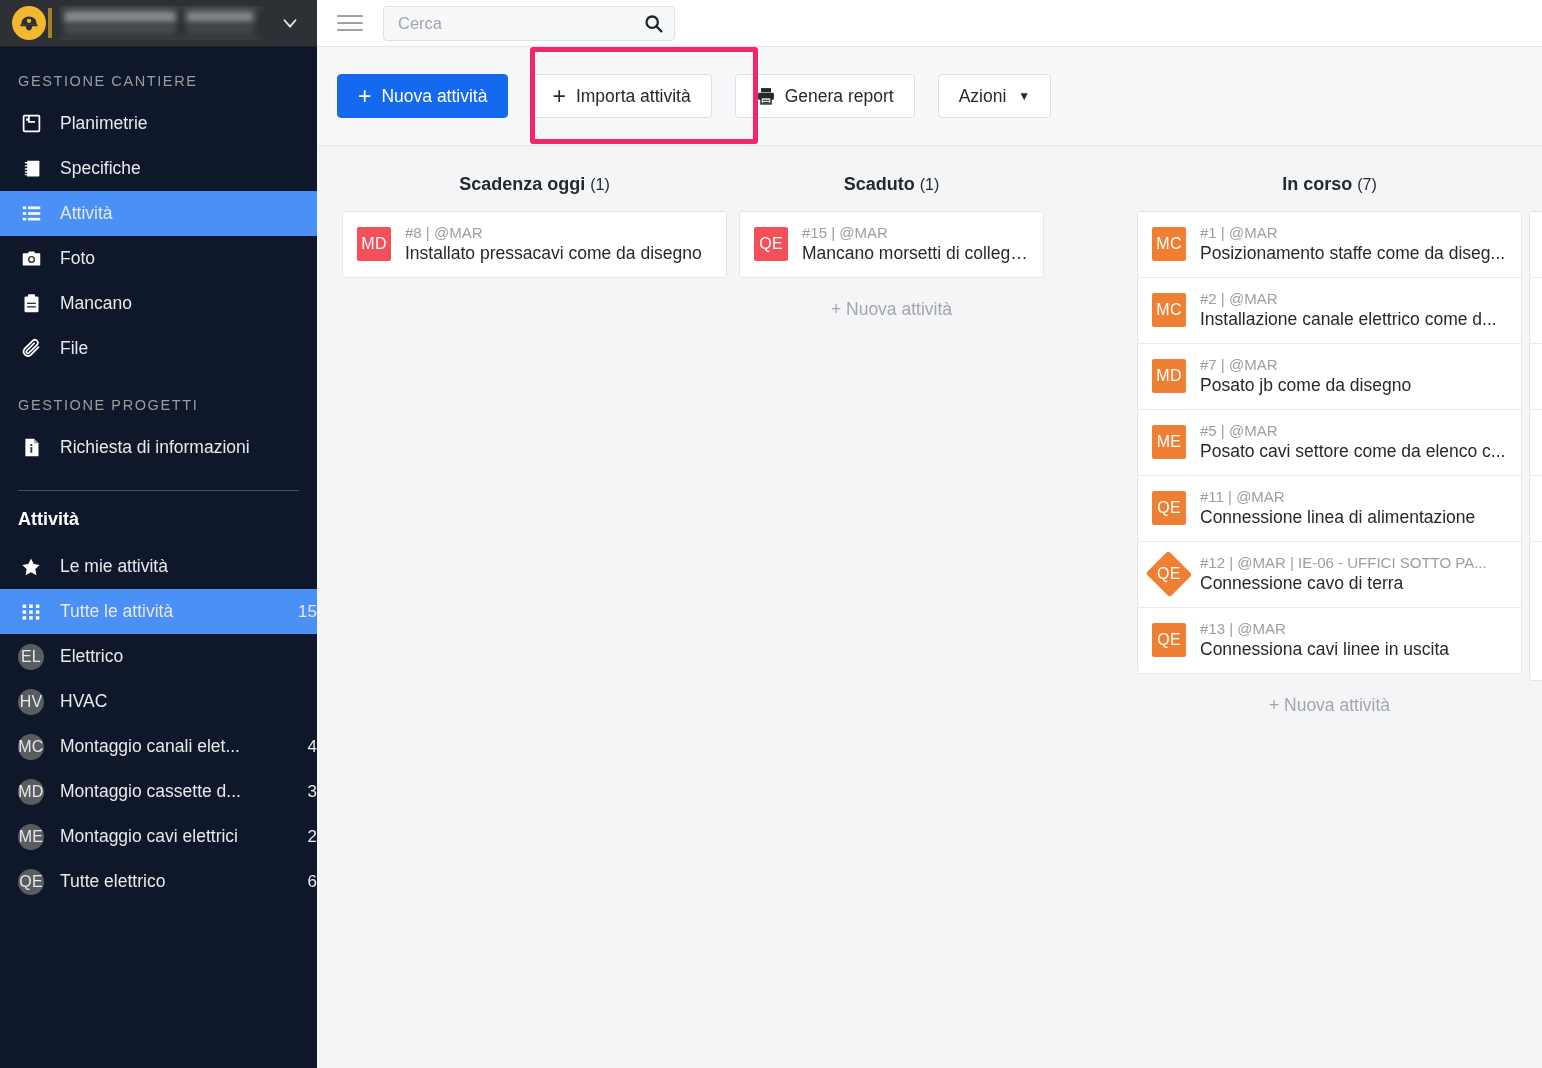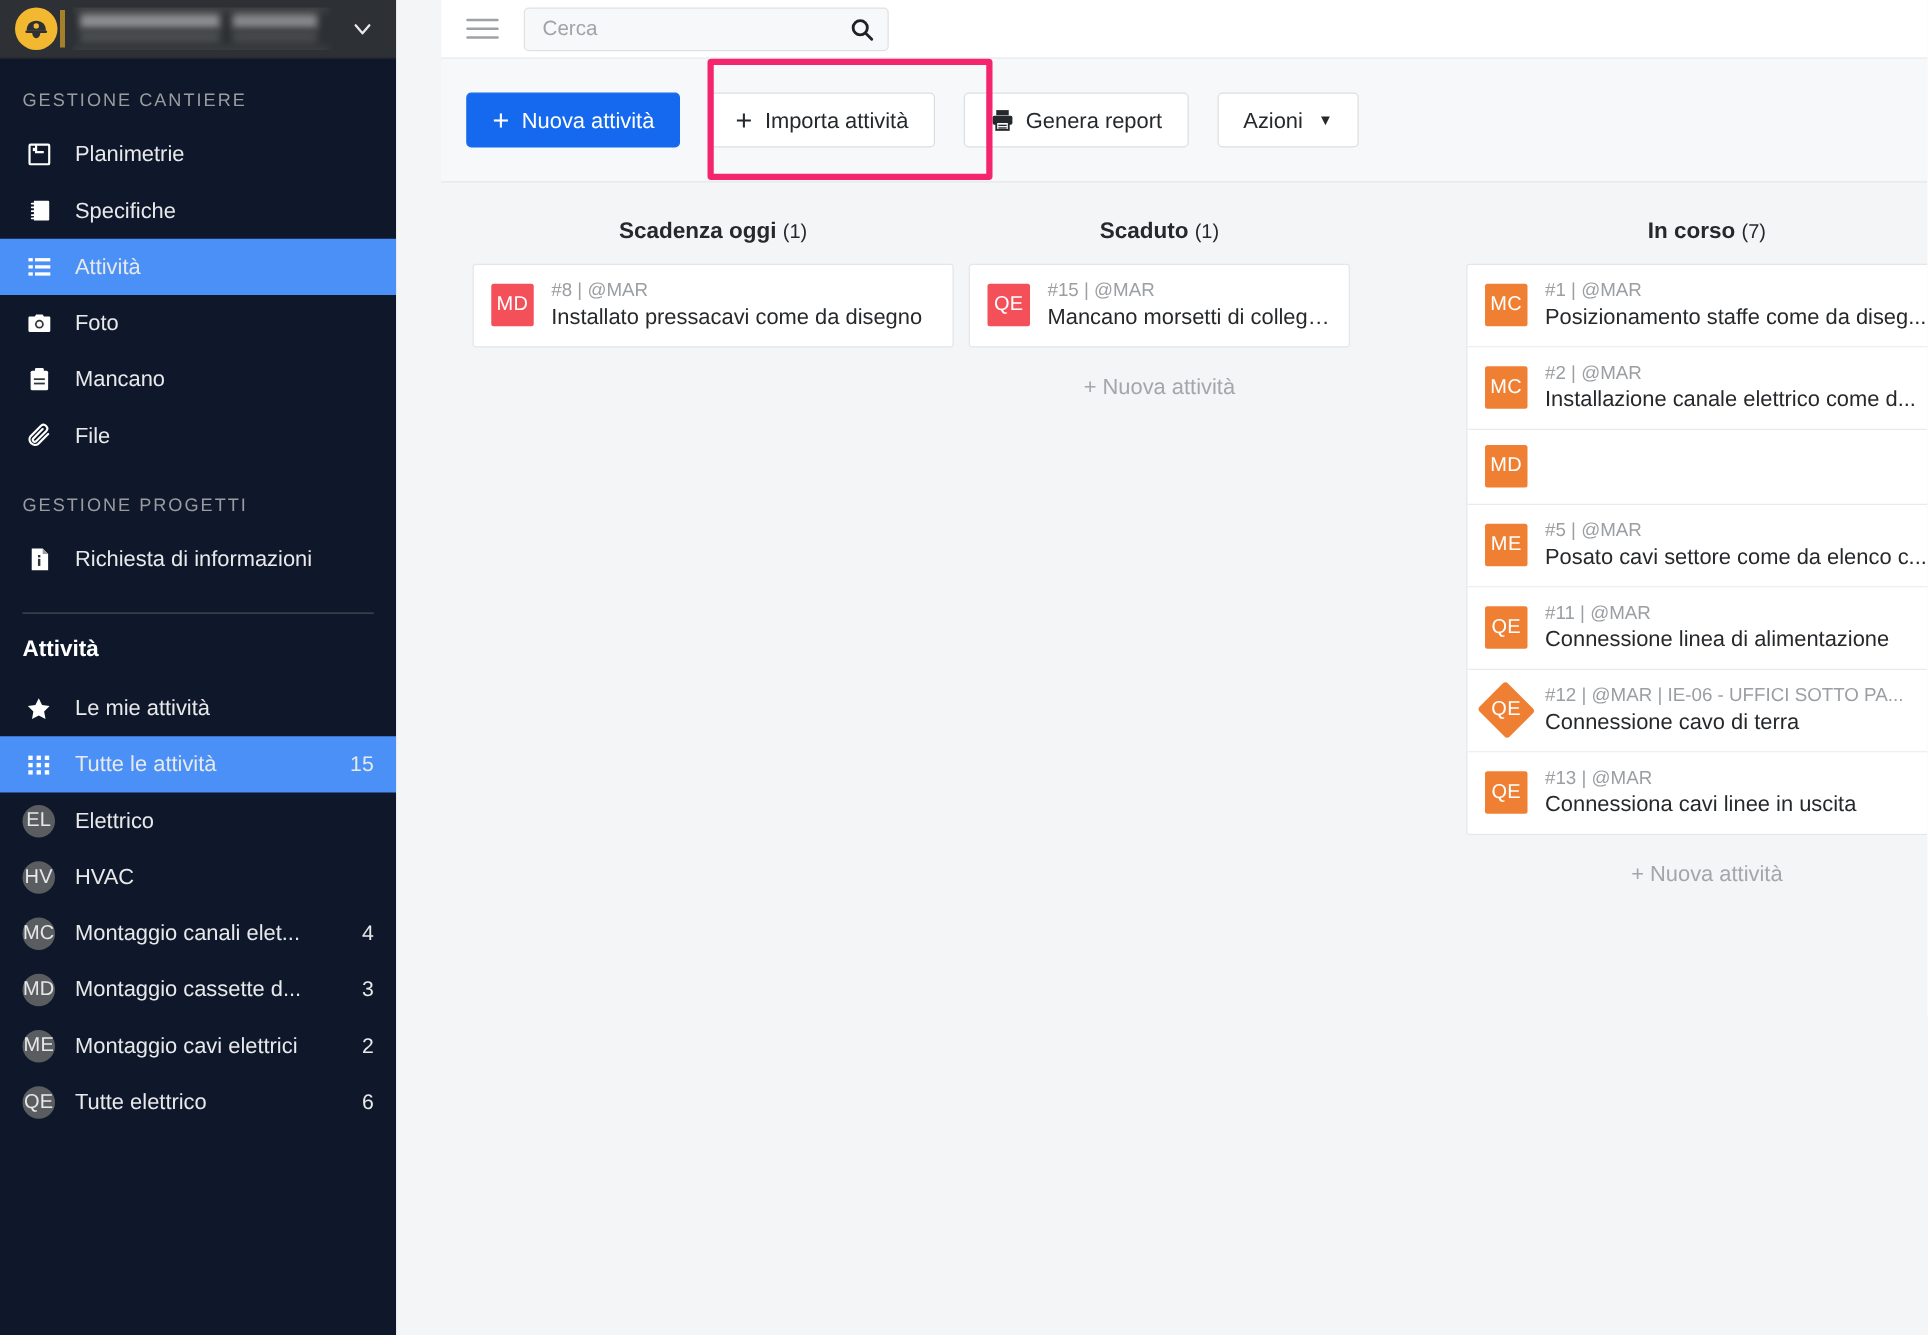--- a/index.html
+++ b/index.html
@@ -54,21 +54,21 @@
     display: flex; align-items: center; justify-content: center;
     color: #e9eaeb;
   }
 
   .sb-section-label {
     color: #9a9da0; font-size: 14.5px; letter-spacing: 1.6px;
     font-weight: 400; padding: 26px 0 12px 18px; text-transform: uppercase;
   }
   .sb-item {
     display: flex; align-items: center;
-    height: 45px; padding-left: 18px; padding-right: 18px;
+    height: 45px; padding-left: 18px; 
     color: #e8e9ea; font-size: 17.5px;
     cursor: pointer;
   }
   .sb-item .ic {
     width: 26px; flex: 0 0 26px; display: flex; align-items: center; justify-content: center;
     margin-right: 16px; color: #ffffff;
   }
   .sb-item.active { background: #4a90f7; }
   .sb-item .lbl { flex: 1 1 auto; white-space: nowrap; overflow: hidden; text-overflow: ellipsis; }
   .sb-item .cnt { font-size: 17px; color: #e8e9ea; margin-left: 8px; }
@@ -77,21 +77,21 @@
   .sb-group-title { color: #ffffff; font-size: 18px; font-weight: bold; padding: 0 0 14px 18px; }
 
   .sb-item .avatar-c {
     width: 26px; height: 26px; flex: 0 0 26px; border-radius: 50%;
     background: #5a5d60; color: #e6e7e8;
     display: flex; align-items: center; justify-content: center;
     font-size: 16px; margin-right: 16px; letter-spacing: .2px;
   }
 
   
-  .main { flex: 1 1 auto; height: 1068px; background: #f4f5f7; position: relative; overflow: hidden; padding-left: 36px; }
+  .main { flex: 1 1 auto; height: 1068px; background: #f4f5f7; position: relative; overflow: hidden; }
   .topbar {
     height: 47px; background: #ffffff; border-bottom: 1px solid #e3e5e8;
     display: flex; align-items: center; padding-left: 20px;
   }
   .hamburger { width: 30px; height: 30px; display:flex; flex-direction:column; justify-content:center; gap:5px; cursor:pointer; }
   .hamburger span { display:block; height:2px; background:#9ea1a5; width:26px; border-radius:1px; }
   .search-box {
     margin-left: 16px; width: 292px; height: 35px;
     border: 1px solid #dfe1e4; border-radius: 4px; background:#f7f8f9;
     display: flex; align-items: center; padding: 0 10px 0 14px;
@@ -441,20 +441,24 @@
           <div class="card">
             <span class="av sq" style="background:#ef8033;">MC</span>
             <span class="body">
               <span class="meta" style="display:block">#2 | @MAR</span>
               <span class="ttl" style="display:block">Installazione canale elettrico come d...</span>
             </span>
           </div>
 
           <div class="card">
             <span class="av sq" style="background:#ef8033;">MD</span>
+            <span class="body">
+              <span class="meta" style="display:block">#7 | @MAR</span>
+              <span class="ttl" style="display:block">Posato jb come da disegno</span>
+            </span>
           </div>
 
           <div class="card">
             <span class="av sq" style="background:#ef8033;">ME</span>
             <span class="body">
               <span class="meta" style="display:block">#5 | @MAR</span>
               <span class="ttl" style="display:block">Posato cavi settore come da elenco c...</span>
             </span>
           </div>
 

